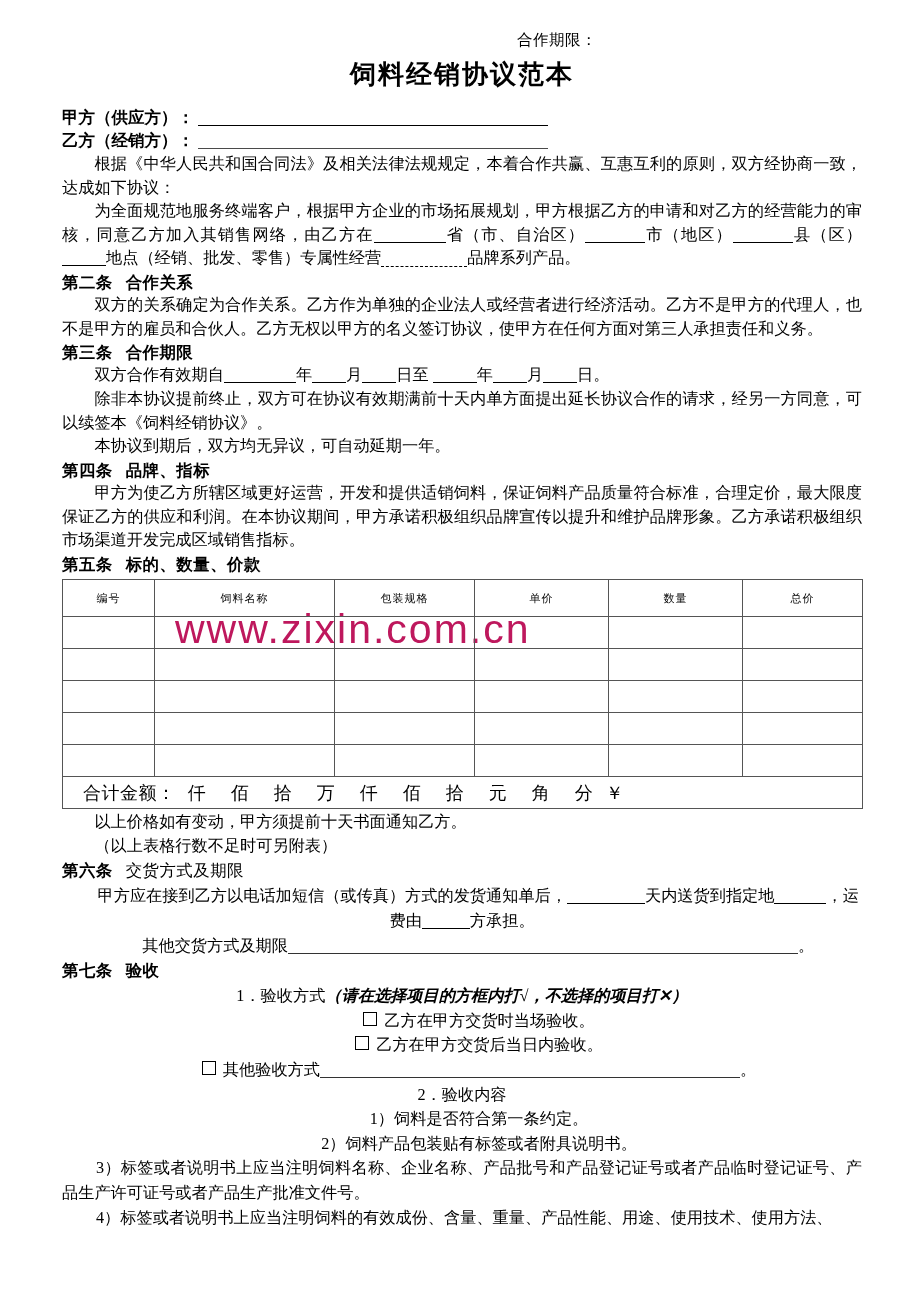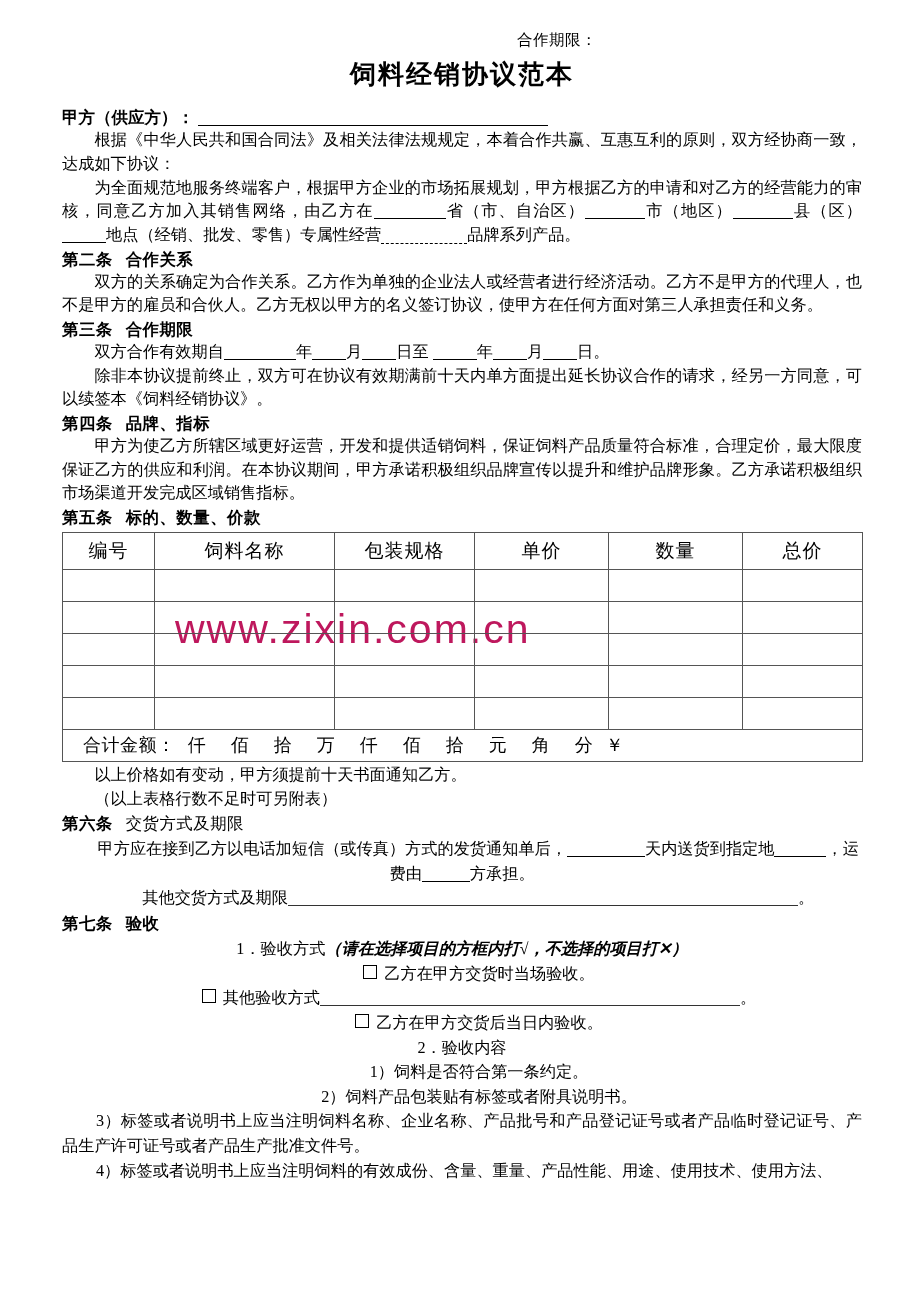--- a/index.html
+++ b/index.html
@@ -103,21 +103,21 @@
     border-collapse: collapse;
     width: 800px;
     margin: 3px 0 2px 0;
     table-layout: fixed;
   }
   table.goods th, table.goods td {
     border: 1px solid #555;
     height: 29px;
   }
   table.goods thead th {
-    font-size: 19px;
+    font-size: 11px;
     font-weight: normal;
     font-family: "Liberation Serif", serif;
     height: 34px;
     letter-spacing: 1px;
   }
   table.goods tbody td { height: 29px; }
   tr.total-row td {
     height: 34px;
     text-align: left;
     padding-left: 20px;
@@ -158,31 +158,33 @@
 
   <div class="watermark">www.zixin.com.cn</div>
 
   <div class="content">
 
     <div class="contract-no">合作期限：</div>
 
     <h1 class="doc-title">饲料经销协议范本</h1>
 
     <div class="party-line"><span>甲方（供应方）：</span><span class="fill"></span></div>
+    <div class="party-line thin"><span>乙方（经销方）：</span><span class="fill"></span></div>
 
     <p class="body-text indent">根据《中华人民共和国合同法》及相关法律法规规定，本着合作共赢、互惠互利的原则，双方经协商一致，达成如下协议：</p>
 
     <p class="body-text indent"><span>为全面规范地服务终端客户，根据甲方企业的市场拓展规划，甲方根据乙方的申请和对乙方的经营能力的审核，同意乙方加入其销售网络，由乙方在</span><span class="blank b-lg"></span><span>省（市、自治区）</span><span class="blank b-md"></span><span>市（地区）</span><span class="blank b-md"></span><span>县（区）</span><span class="blank b-sm"></span><span>地点（经销、批发、零售）专属性经营</span><span class="b-dash"></span><span>品牌系列产品。</span></p>
 
     <div class="clause-head"><span>第二条</span><span class="sep"></span><span>合作关系</span></div>
     <p class="body-text indent">双方的关系确定为合作关系。乙方作为单独的企业法人或经营者进行经济活动。乙方不是甲方的代理人，也不是甲方的雇员和合伙人。乙方无权以甲方的名义签订协议，使甲方在任何方面对第三人承担责任和义务。</p>
 
     <div class="clause-head"><span>第三条</span><span class="sep"></span><span>合作期限</span></div>
     <p class="body-text indent"><span>双方合作有效期自</span><span class="blank b-lg"></span><span>年</span><span class="blank b-xs"></span><span>月</span><span class="blank b-xs"></span><span>日至</span>&nbsp;<span class="blank b-sm"></span><span>年</span><span class="blank b-xs"></span><span>月</span><span class="blank b-xs"></span><span>日。</span></p>
     <p class="body-text indent">除非本协议提前终止，双方可在协议有效期满前十天内单方面提出延长协议合作的请求，经另一方同意，可以续签本《饲料经销协议》。</p>
+    <p class="body-text indent">本协议到期后，双方均无异议，可自动延期一年。</p>
 
     <div class="clause-head"><span>第四条</span><span class="sep"></span><span>品牌、指标</span></div>
     <p class="body-text indent">甲方为使乙方所辖区域更好运营，开发和提供适销饲料，保证饲料产品质量符合标准，合理定价，最大限度保证乙方的供应和利润。在本协议期间，甲方承诺积极组织品牌宣传以提升和维护品牌形象。乙方承诺积极组织市场渠道开发完成区域销售指标。</p>
 
     <div class="clause-head"><span>第五条</span><span class="sep"></span><span>标的、数量、价款</span></div>
 
     <table class="goods">
       <colgroup>
         <col style="width:92px">
           <col style="width:180px">
@@ -252,22 +254,22 @@
     <p class="body-text indent">（以上表格行数不足时可另附表）</p>
 
     <div class="kai">
       <div class="clause-head"><span>第六条</span><span class="sep"></span><span style="font-weight:normal">交货方式及期限</span></div>
       <p class="indent" style="text-indent:2em"><span>甲方应在接到乙方以电话加短信（或传真）方式的发货通知单后，</span><span class="blank" style="width:78px"></span><span>天内送货到指定地</span><span class="blank" style="width:52px"></span><span>，运费由</span><span class="blank" style="width:48px"></span><span>方承担。</span></p>
       <p class="indent" style="text-indent:2em"><span>其他交货方式及期限</span><span class="long-line" style="width:510px"></span><span>。</span></p>
 
       <div class="clause-head"><span>第七条</span><span class="sep"></span><span>验收</span></div>
       <p><span>1．验收方式</span><span class="italic">（请在选择项目的方框内打√，不选择的项目打✕）</span></p>
       <p class="sub-item"><span class="chk"></span><span>乙方在甲方交货时当场验收。</span></p>
+      <p class="sub-item"><span class="chk"></span><span>乙方在甲方交货后当日内验收。</span></p>
       <p class="sub-item"><span class="chk"></span><span>其他验收方式</span><span class="long-line" style="width:420px"></span><span>。</span></p>
-      <p class="sub-item"><span class="chk"></span><span>乙方在甲方交货后当日内验收。</span></p>
       <p>2．验收内容</p>
       <p class="sub-item">1）饲料是否符合第一条约定。</p>
       <p class="sub-item">2）饲料产品包装贴有标签或者附具说明书。</p>
       <p style="text-indent:2.1em; text-align:justify">3）标签或者说明书上应当注明饲料名称、企业名称、产品批号和产品登记证号或者产品临时登记证号、产品生产许可证号或者产品生产批准文件号。</p>
       <p style="text-indent:2.1em; text-align:justify">4）标签或者说明书上应当注明饲料的有效成份、含量、重量、产品性能、用途、使用技术、使用方法、</p>
     </div>
 
   </div>
 </div>
 

